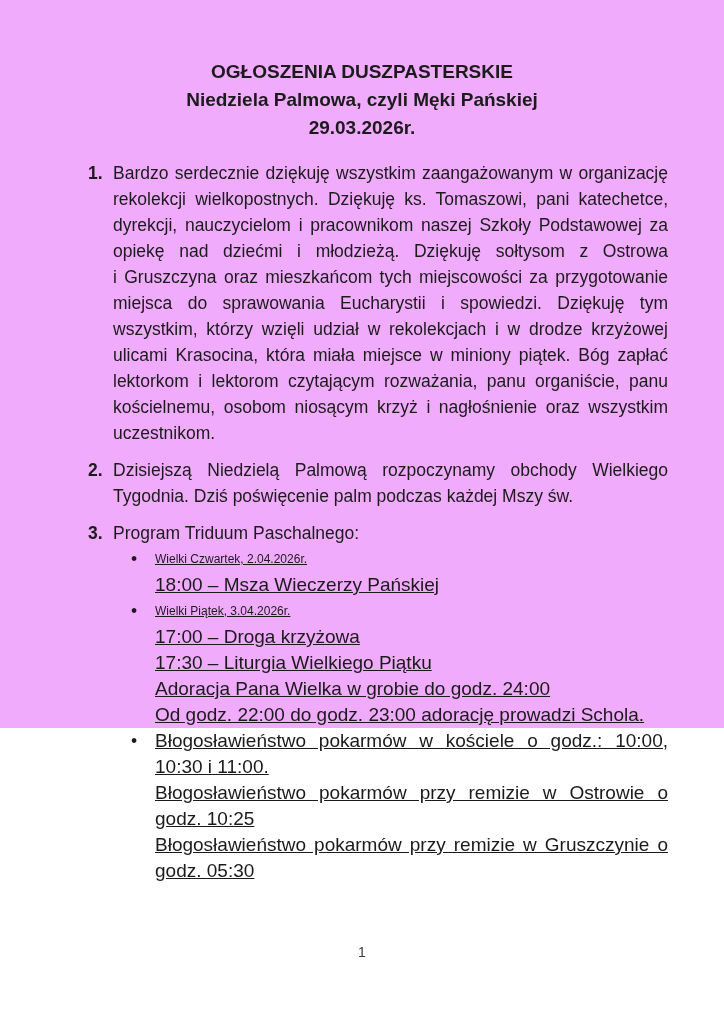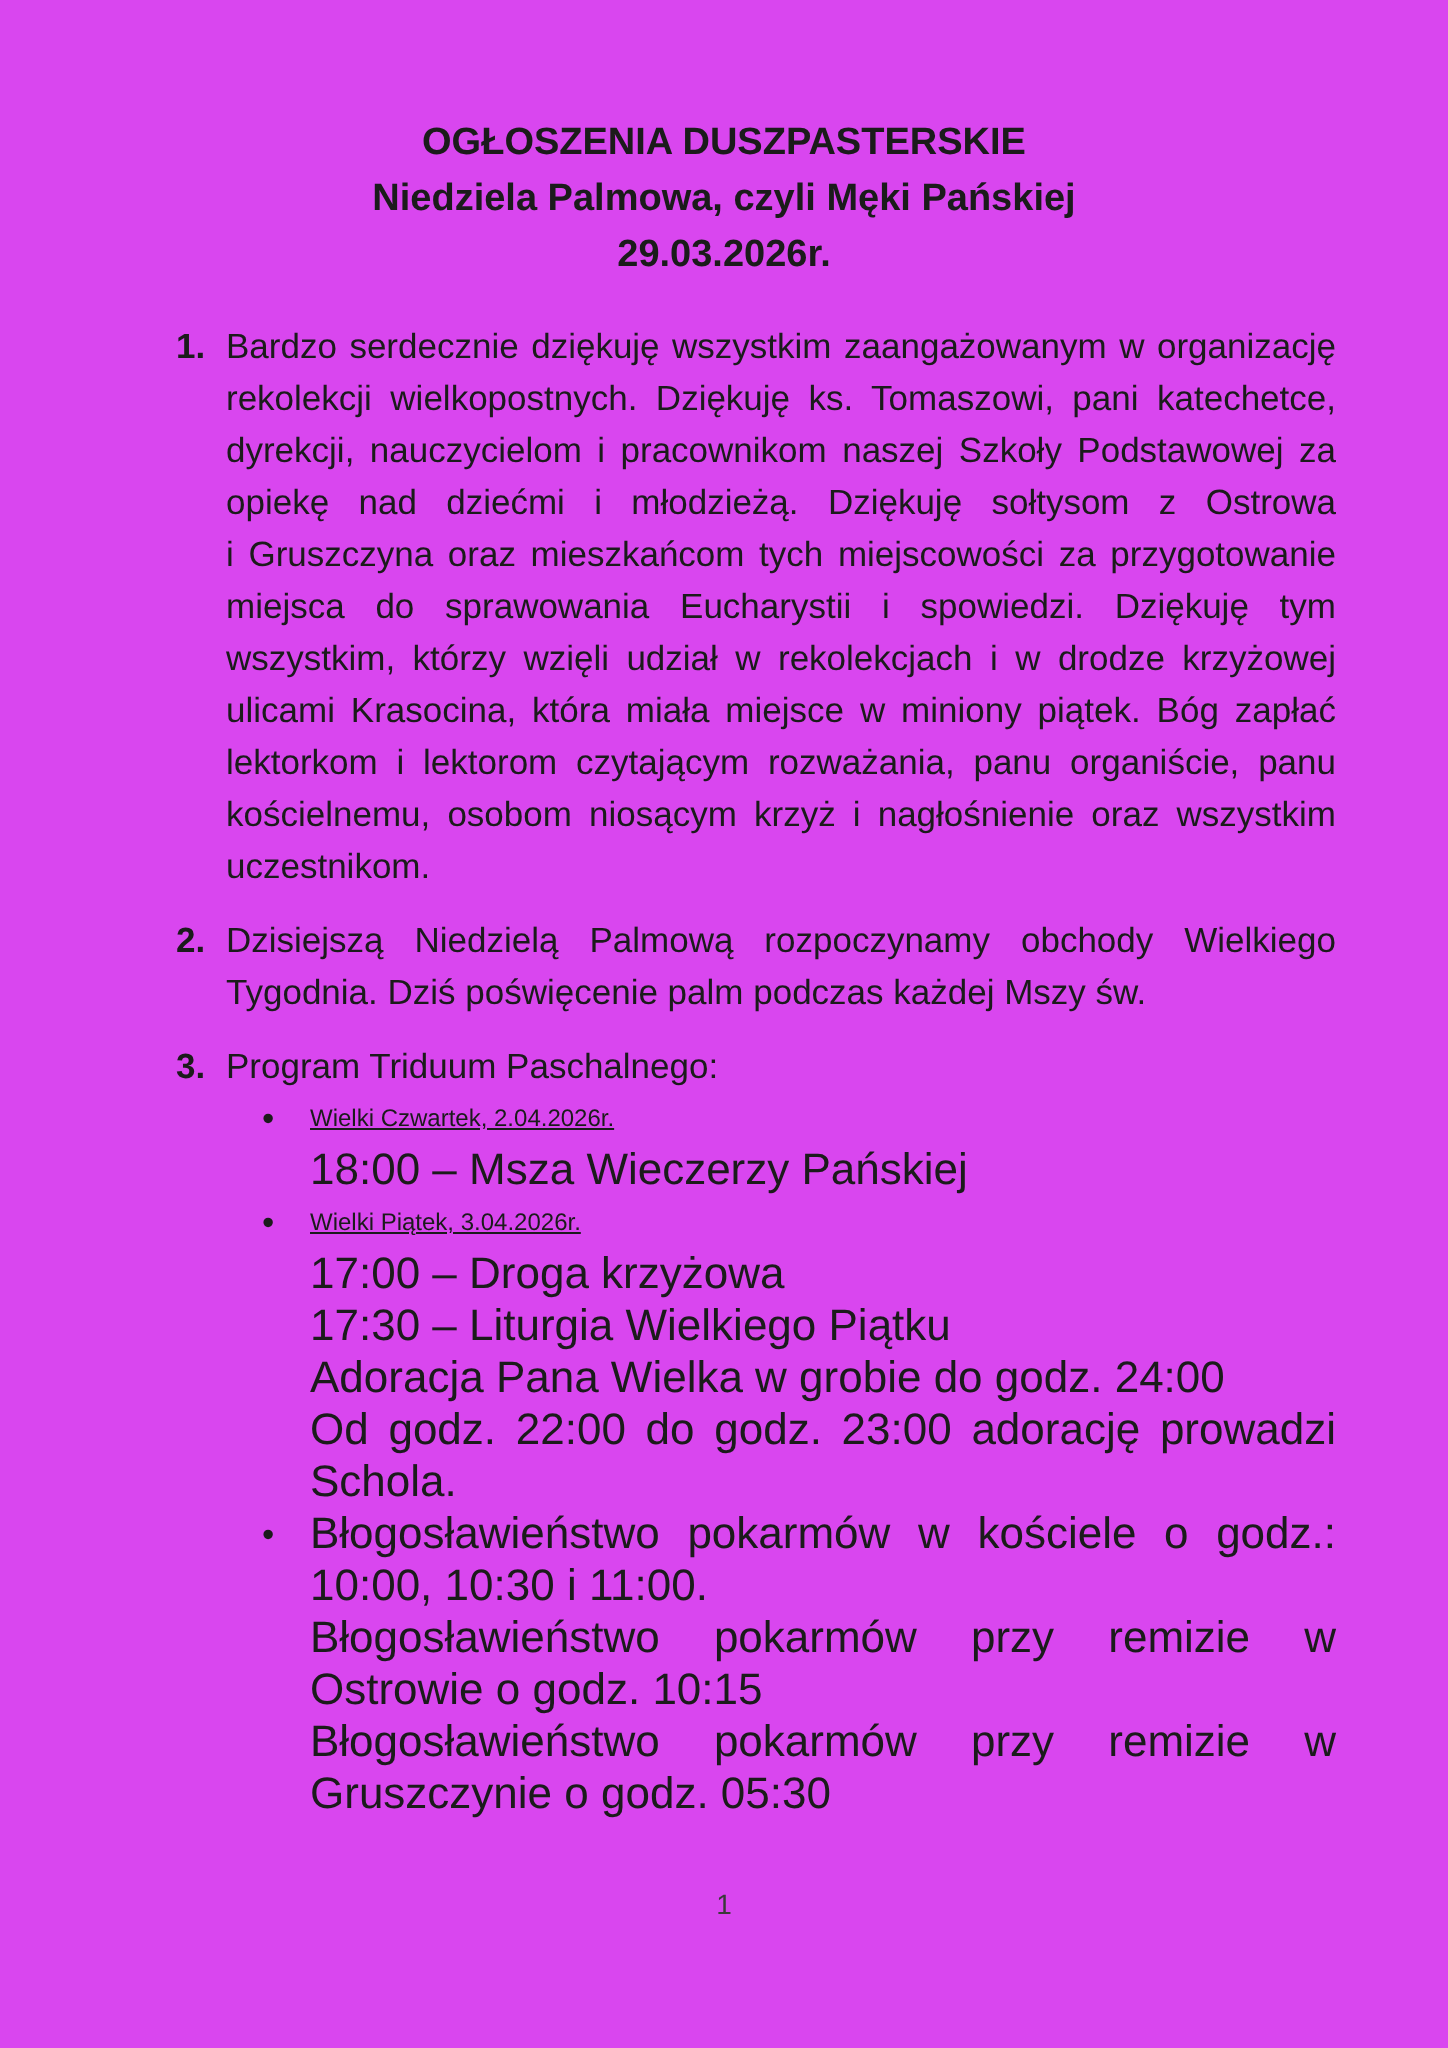--- a/index.html
+++ b/index.html
@@ -11,22 +11,22 @@
     width: 724px;
     height: 1024px;
     position: relative;
     font-family: "Liberation Sans", sans-serif;
     color: #1b1b1b;
     overflow: hidden;
   }
   .page {
     position: relative;
     width: 724px;
-    height: 1024px;
-    background: #d946ef;
+    height: 728px;
+    background: #f0abfc;
     box-sizing: border-box;
     padding: 58px 56px 0 88px;
   }
   .title-block {
     margin: 0 -56px 18px -88px;
     text-align: center;
   }
   .title-line {
     font-size: 19px;
     line-height: 28px;
@@ -69,23 +69,24 @@
     top: 0;
     font-size: 17.5px;
     line-height: 26px;
   }
   .day-heading {
     text-decoration: underline;
     font-size: 12px;
     line-height: 26px;
   }
   .day-line {
-    font-size: 22px;
+    font-size: 19px;
     line-height: 26px;
     text-align: justify;
+    text-decoration: underline;
   }
   .page-footer {
     position: absolute;
     left: 0;
     right: 0;
     top: 944px;
     text-align: center;
     font-size: 14px;
     color: #3a3a3a;
   }
@@ -135,21 +136,21 @@
             <div class="day-heading">Wielki Piątek, 3.04.2026r.</div>
             <div class="day-line">17:00 – Droga krzyżowa</div>
             <div class="day-line">17:30 – Liturgia Wielkiego Piątku</div>
             <div class="day-line">Adoracja Pana Wielka w grobie do godz. 24:00</div>
             <div class="day-line">Od godz. 22:00 do godz. 23:00 adorację prowadzi Schola.</div>
           </div>
 
           <div class="day">
             <span class="bullet">•</span>
             <div class="day-line">Błogosławieństwo pokarmów w kościele o godz.: 10:00, 10:30 i&nbsp;11:00.</div>
-            <div class="day-line">Błogosławieństwo pokarmów przy remizie w Ostrowie o godz. 10:15</div>
+            <div class="day-line">Błogosławieństwo pokarmów przy remizie w Ostrowie o godz. 10:25</div>
             <div class="day-line">Błogosławieństwo pokarmów przy remizie w Gruszczynie o godz. 05:30</div>
           </div>
 
         </div>
       </div>
     </div>
 
   </div>
 
   <footer class="page-footer">1</footer>

